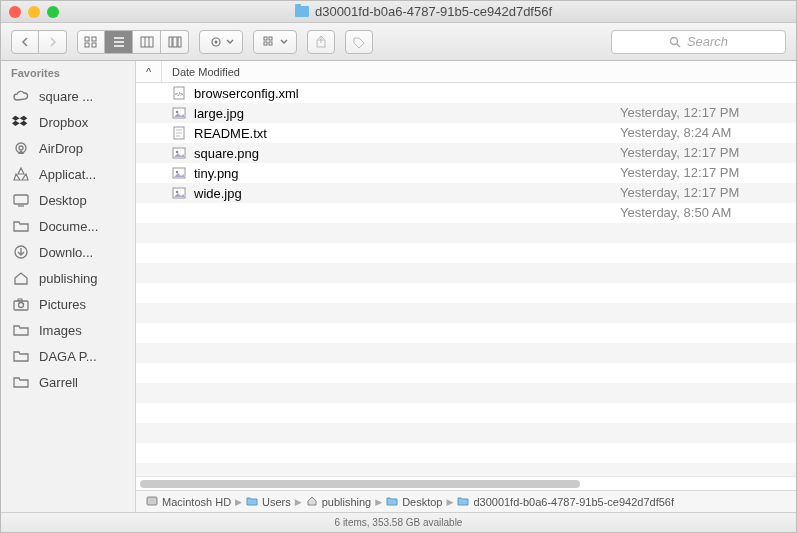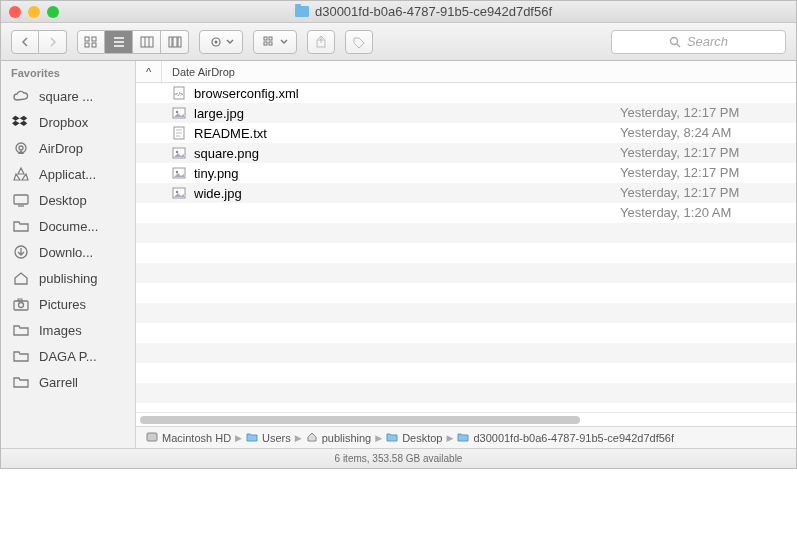--- a/index.html
+++ b/index.html
@@ -1,17 +1,17 @@
 <!DOCTYPE html>
 <html><head>
 <meta charset="utf-8">
 <style>
 * { box-sizing: border-box; margin: 0; padding: 0; }
 body { font-family: -apple-system, "Helvetica Neue", Arial, sans-serif; font-size: 13px; color: #333; background: #fff; width: 797px; height: 533px; overflow: hidden; }
-.window { width: 797px; height: 469px; display: flex; flex-direction: column; border: 1px solid #bcbcbc; }
+.window { width: 797px; height: 533px; display: flex; flex-direction: column; border: 1px solid #bcbcbc; }
 .titlebar { height: 22px; background: linear-gradient(#ededed, #dcdcdc); border-bottom: 1px solid #c6c6c6; display: flex; align-items: center; padding: 0 8px; }
 .traffic { display: flex; gap: 7px; }
 .traffic span { width: 12px; height: 12px; border-radius: 50%; display: block; }
 .tl-close { background: #ff5f57; }
 .tl-min { background: #ffbd2e; }
 .tl-max { background: #28c940; }
 .title-wrap { flex: 1; display: flex; justify-content: center; align-items: center; gap: 6px; font-size: 13px; color: #4a4a4a; }
 .folder-glyph { width: 14px; height: 11px; background: #6fb9e8; border-radius: 1px; position: relative; }
 .folder-glyph::before { content:""; position:absolute; top:-2px; left:0; width:6px; height:2px; background:#6fb9e8; border-radius:1px 1px 0 0;}
 .toolbar { height: 38px; background: linear-gradient(#f4f4f4, #e5e5e5); border-bottom: 1px solid #bdbdbd; display: flex; align-items: center; padding: 0 10px; gap: 10px; }
@@ -264,21 +264,21 @@
             <span>Garrell</span>
           </div>
         </div>
     </div>
     <div class="content">
       <div class="col-headers">
         <div class="col-h col-sort">
             <span>^</span>
           </div>
         <div class="col-h col-date" style="border-right:none">
-            <span>Date AirDrop</span>
+            <span>Date Modified</span>
           </div>
       </div>
       <div class="file-list" id="file-list">
           <div class="row">
             <div class="cell-name">
               <span class="file-ico">
                 <svg width="14" height="14">
                   <rect x="2" y="1" width="10" height="12" fill="#fff" stroke="#999"></rect>
                   <text x="7" y="10" font-size="6" text-anchor="middle" fill="#666">&lt;/&gt;</text>
                 </svg>
@@ -344,21 +344,21 @@
             <div class="cell-name">
               <span class="file-ico">
                 <svg width="14" height="14">
                   <rect x="1" y="2" width="12" height="10" fill="#fff" stroke="#999"></rect>
                   <circle cx="5" cy="6" r="1.2" fill="#888"></circle>
                   <path d="M2 11 L6 7 L9 10 L12 8 L12 11 Z" fill="#aac"></path>
                 </svg>
               </span>
               <span>wide.jpg</span>
             </div>
-            <div class="cell-date">Yesterday, 1:20 AM</div>
+            <div class="cell-date">Yesterday, 8:50 AM</div>
           </div>
           <div class="row"></div>
           <div class="row"></div>
           <div class="row"></div>
           <div class="row"></div>
           <div class="row"></div>
           <div class="row"></div>
           <div class="row"></div>
           <div class="row"></div>
           <div class="row"></div>

